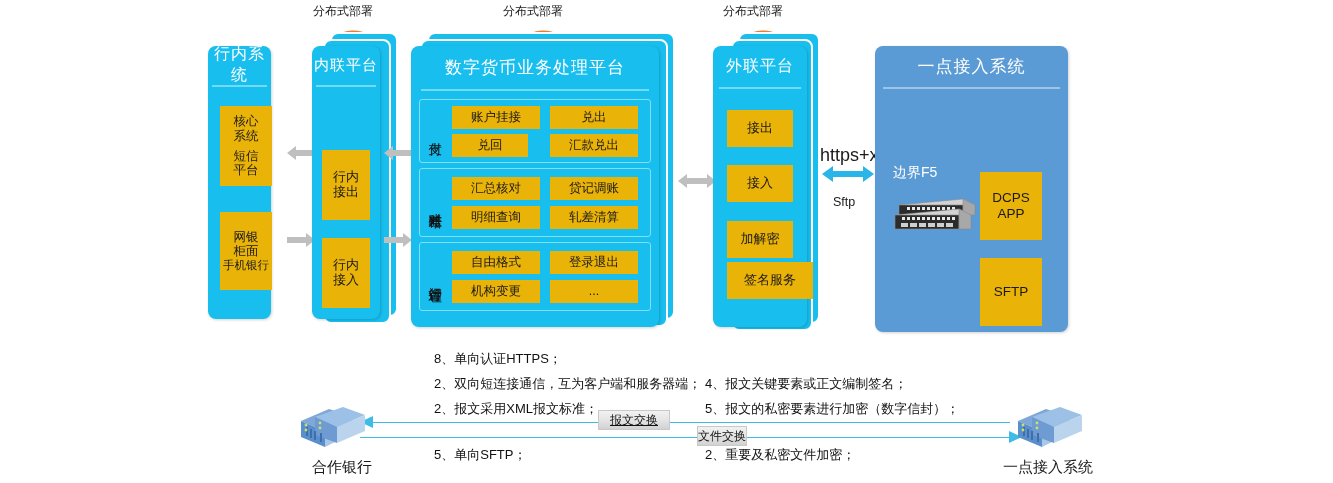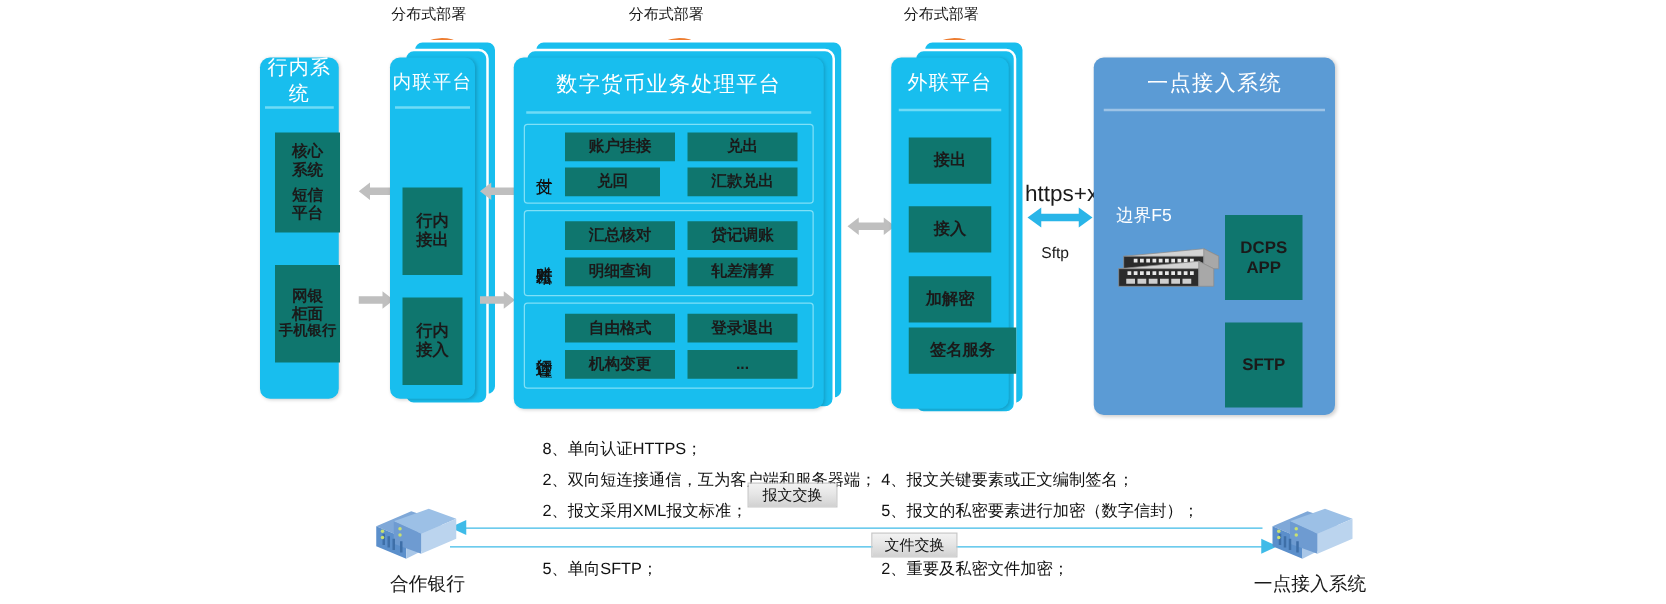--- a/index.html
+++ b/index.html
@@ -18,23 +18,23 @@
   .card-head{
     position:absolute;left:0;top:0;width:100%;
     color:#ffffff;text-align:center;
     font-weight:400;letter-spacing:1px;
     display:flex;align-items:center;justify-content:center;
   }
   .head-rule{position:absolute;left:6%;width:88%;height:2px;background:#6FDBF6;}
 
   
   .gbox{
-    position:absolute;background:#0f766e;color:#1a1a1a;
+    position:absolute;background:#eab308;color:#1a1a1a;
     display:flex;align-items:center;justify-content:center;
-    text-align:center;line-height:1.15;box-sizing:border-box;font-weight:bold;
+    text-align:center;line-height:1.15;box-sizing:border-box;
   }
   
   .group{position:absolute;border:1.5px solid #7FE0F7;border-radius:3px;box-sizing:border-box;}
   .vlabel{
     position:absolute;color:#111;writing-mode:vertical-rl;
     text-orientation:upright;letter-spacing:1px;
     display:flex;align-items:center;justify-content:center;line-height:1;
   }
 
   
@@ -258,27 +258,27 @@
   <div class="note" style="left:705px;top:375px;font-size:13px;">4、报文关键要素或正文编制签名；</div>
   <div class="note" style="left:705px;top:400px;font-size:13px;">5、报文的私密要素进行加密（数字信封）；</div>
 
   <div class="note" style="left:434px;top:446px;font-size:13px;">5、单向SFTP；</div>
   <div class="note" style="left:705px;top:446px;font-size:13px;">2、重要及私密文件加密；</div>
 
   <div class="hline" style="left:370px;top:422px;width:640px;"></div>
   <svg class="abs" style="left:360px;top:416px;" width="14" height="13">
     <polygon points="0,6 13,0 13,12" fill="#3FBBE8"></polygon>
   </svg>
-  <div class="exlabel" style="left:598px;top:386px;width:72px;height:20px;font-size:12px;">报文交换</div>
+  <div class="exlabel" style="left:598px;top:410px;width:72px;height:20px;font-size:12px;text-decoration:underline;">报文交换</div>
 
   <div class="hline" style="left:360px;top:437px;width:650px;"></div>
   <svg class="abs" style="left:1008px;top:431px;" width="14" height="13">
     <polygon points="14,6 1,0 1,12" fill="#3FBBE8"></polygon>
   </svg>
-  <div class="exlabel" style="left:697px;top:426px;width:69px;height:20px;font-size:12px;">文件交换</div>
+  <div class="exlabel" style="left:697px;top:426px;width:50px;height:20px;font-size:12px;">文件交换</div>
 
   <svg class="abs" style="left:295px;top:405px;" width="72" height="48">
     <g>
       <polygon points="6,16 34,4 58,12 30,26" fill="#7FA8D8"></polygon>
       <polygon points="6,16 30,26 30,42 6,32" fill="#5B8FCB"></polygon>
       <polygon points="30,26 58,12 58,28 30,42" fill="#A9C7E8"></polygon>
       <polygon points="20,12 48,2 70,10 42,22" fill="#9CC0E6"></polygon>
       <polygon points="20,12 42,22 42,38 20,30" fill="#6E9BD1"></polygon>
       <polygon points="42,22 70,10 70,26 42,38" fill="#BBD4EE"></polygon>
       <g fill="#3E6FA8">

